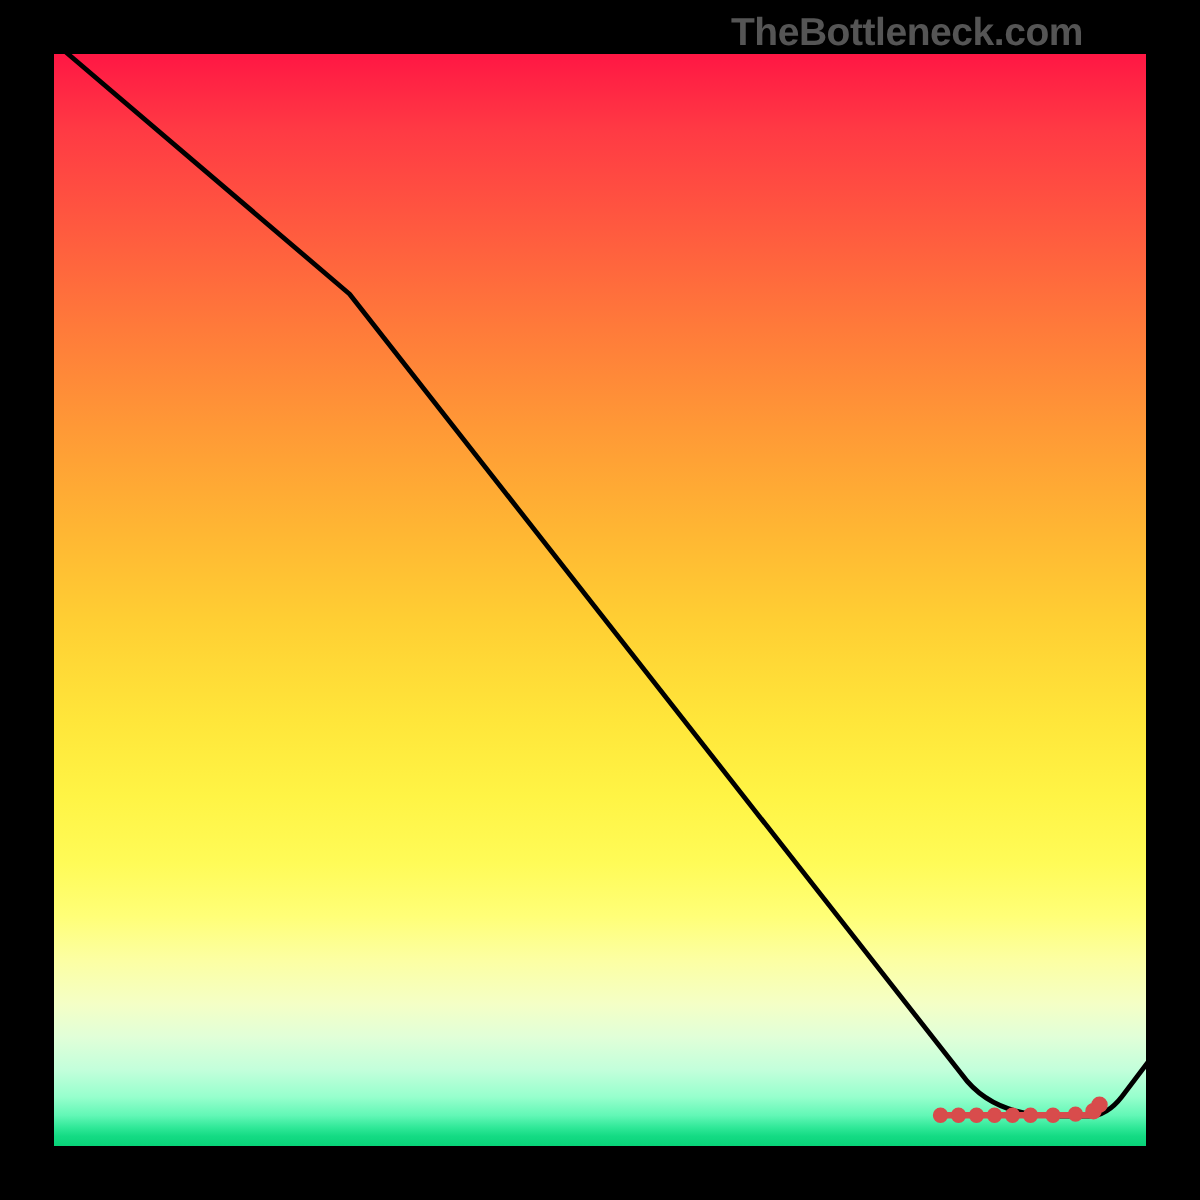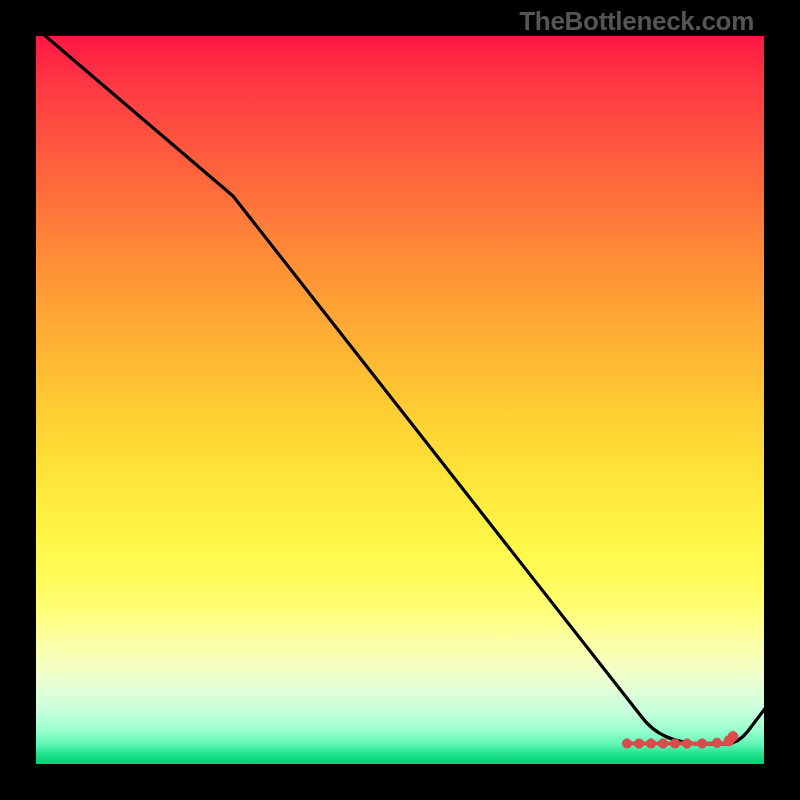--- a/index.html
+++ b/index.html
@@ -10,21 +10,20 @@
     background: #000;
     font-family: Arial, Helvetica, sans-serif;
     overflow: hidden;
   }
 
   .container {
     position: relative;
     width: 736px;
     height: 800px;
     background: #000;
-    padding-left: 32px;
   }
 
   .watermark {
     position: absolute;
     top: 6px;
     right: 14px;
     font-size: 26px;
     font-weight: 600;
     color: #555;
     letter-spacing: -0.3px;

